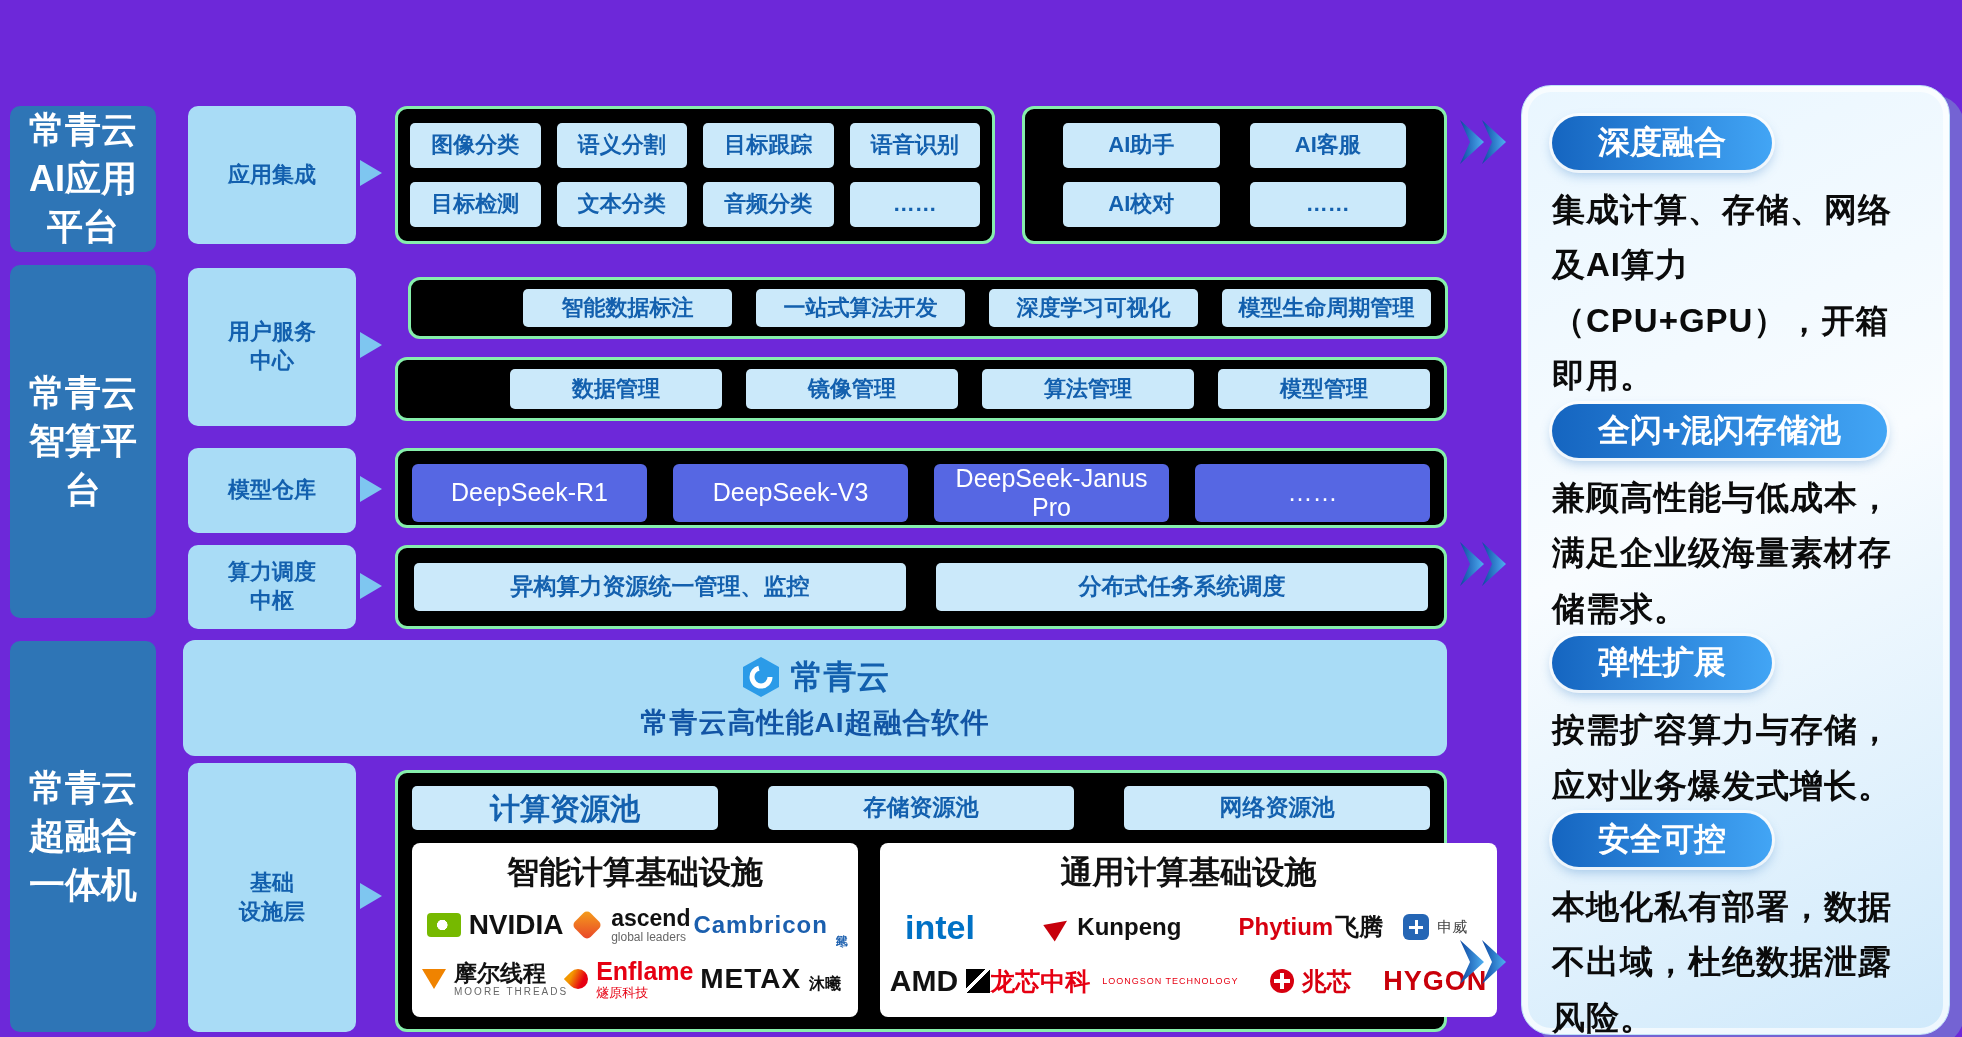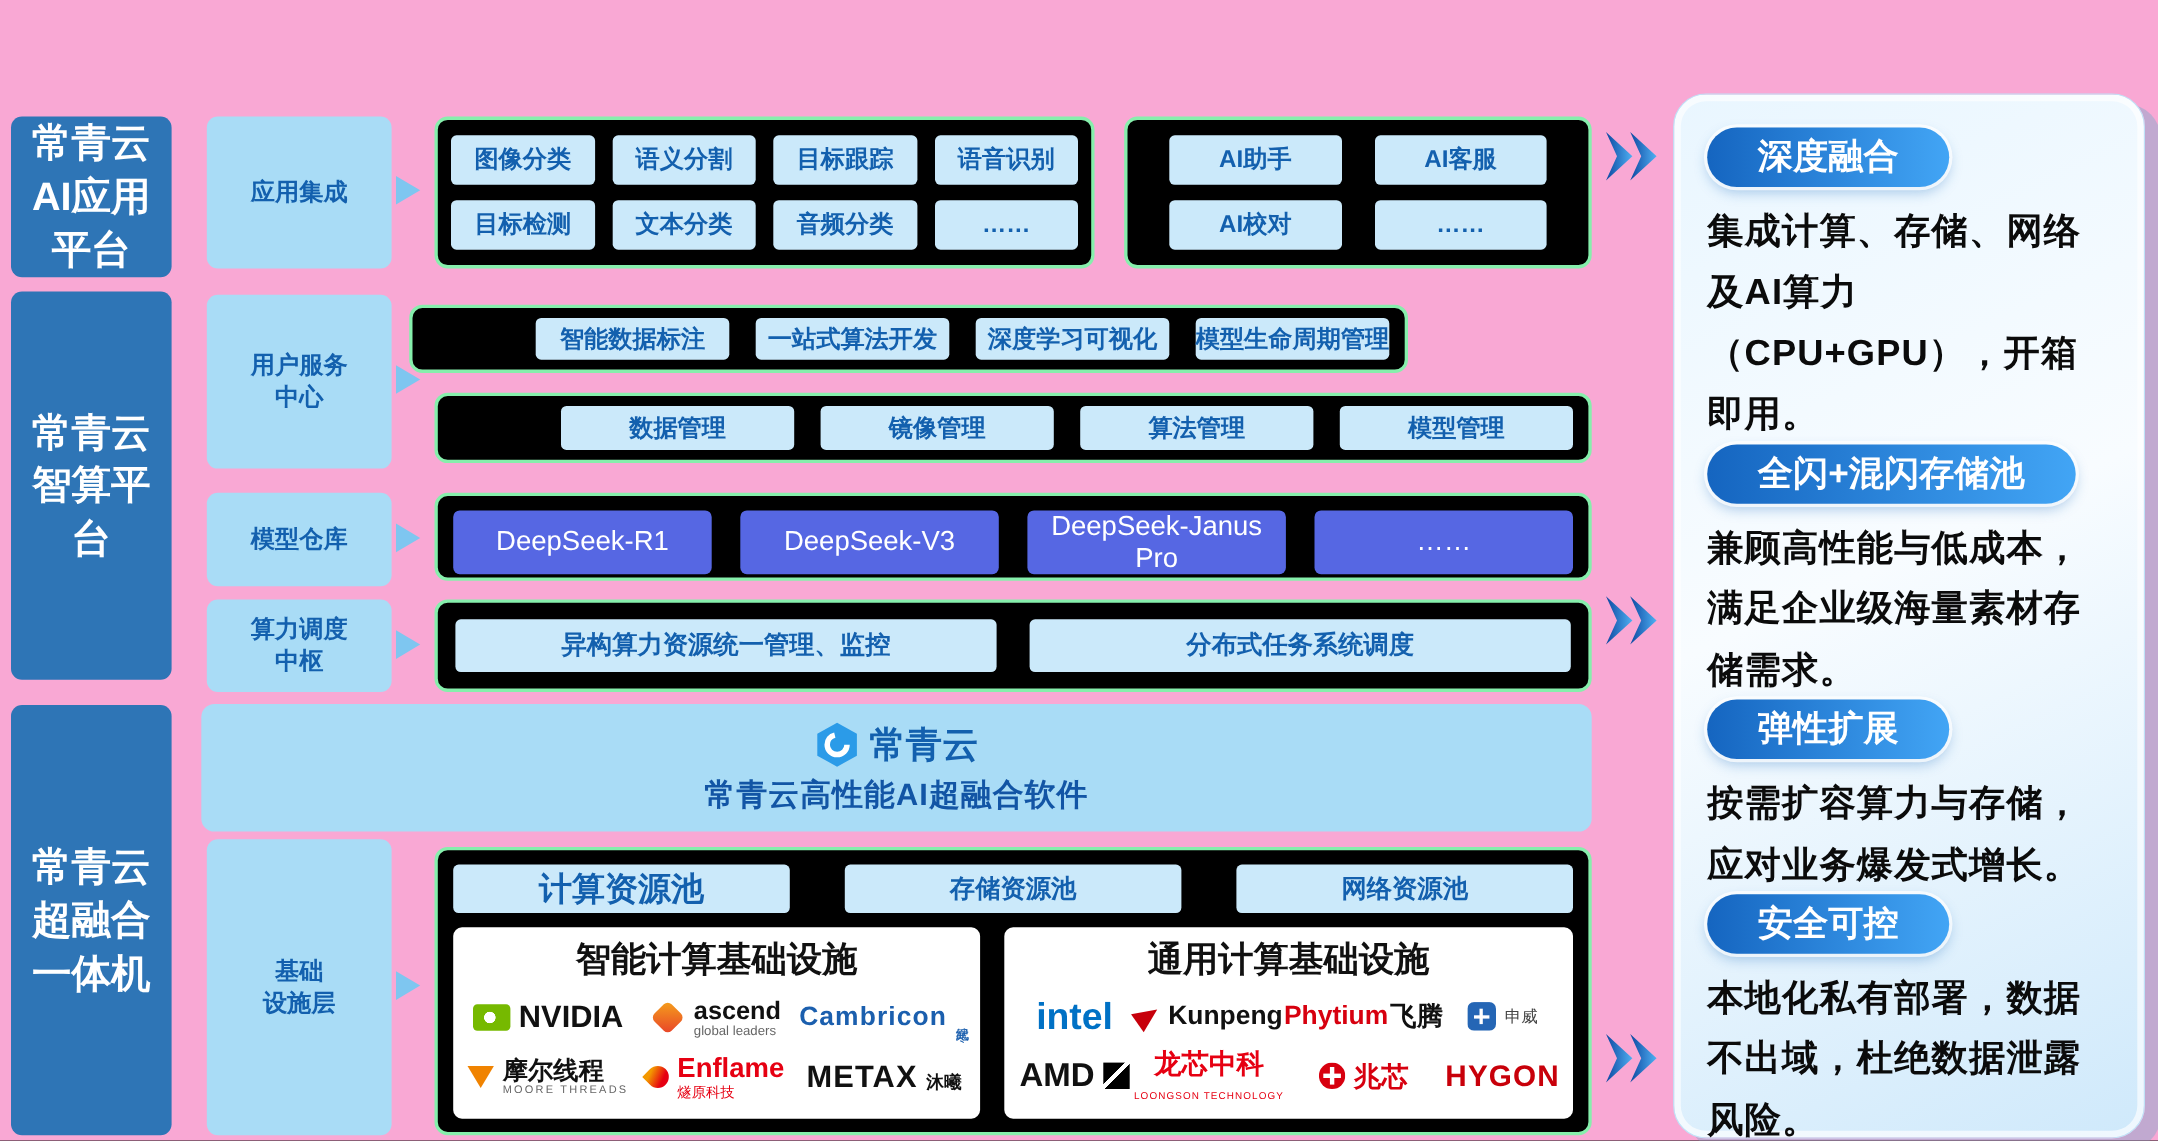--- a/index.html
+++ b/index.html
@@ -1,18 +1,18 @@
 <!DOCTYPE html>
 <html><head>
 <meta charset="utf-8">
 <style>
   *{margin:0;padding:0;box-sizing:border-box}
   html,body{background:#000}
   body{font-family:"Liberation Sans","DejaVu Sans",sans-serif}
-  #stage{position:relative;width:1962px;height:1037px;background:#f9a8d4;overflow:hidden}
+  #stage{position:relative;width:1962px;height:1037px;background:#6d28d9;overflow:hidden}
   .abs{position:absolute}
 
   
   .leftbox{background:#2E75B6;border-radius:10px;color:#fff;font-weight:bold;font-size:36px;
     line-height:1.35;display:flex;flex-direction:column;align-items:center;justify-content:center;text-align:center}
 
   
   .layerbox{background:#A9DCF6;border-radius:10px;color:#1360AE;font-weight:bold;font-size:22px;
     line-height:1.3;display:flex;flex-direction:column;align-items:center;justify-content:center;}
 
@@ -140,21 +140,21 @@
   </div>
   <div class="abs obox" style="left:1022px;top:106px;width:425px;height:138px">
     <div class="g-app2">
       <div class="btn">AI助手</div>
       <div class="btn">AI客服</div>
       <div class="btn">AI校对</div>
       <div class="btn">……</div>
     </div>
   </div>
 
-  <div class="abs obox" style="left:372px;top:277px;width:908px;height:62px">
+  <div class="abs obox" style="left:408px;top:277px;width:1040px;height:62px">
     <div class="g-svc">
       <div class="btn">智能数据标注</div>
       <div class="btn">一站式算法开发</div>
       <div class="btn">深度学习可视化</div>
       <div class="btn">模型生命周期管理</div>
     </div>
   </div>
   <div class="abs obox" style="left:395px;top:357px;width:1052px;height:64px">
     <div class="g-svc">
       <div class="btn">数据管理</div>
@@ -253,21 +253,21 @@
             <span class="vm" style="font-size:24px">飞腾</span>
           </div>
           <div class="vendor">
             <span class="ic-shenwei"></span>
             <span class="vsub" style="font-size:15px;color:#444">申威</span>
           </div>
           <div class="vendor">
             <span class="vm" style="font-size:30px;font-weight:900">AMD</span>
             <span class="ic-amd"></span>
           </div>
-          <div class="vendor" style="flex-direction:column;gap:12px;line-height:1">
+          <div class="vendor" style="gap:12px;line-height:1">
             <span class="vm" style="color:#E60012;font-size:25px">龙芯中科</span>
             <span class="vsub" style="color:#E60012;font-size:9px;letter-spacing:1px">LOONGSON TECHNOLOGY</span>
           </div>
           <div class="vendor">
             <span class="ic-zhaoxin"></span>
             <span class="vm" style="color:#D7000F;font-size:25px">兆芯</span>
           </div>
           <div class="vendor">
             <span class="vm" style="color:#C8000A;font-size:27px;font-weight:900;letter-spacing:1px">HYGON</span>
           </div>

